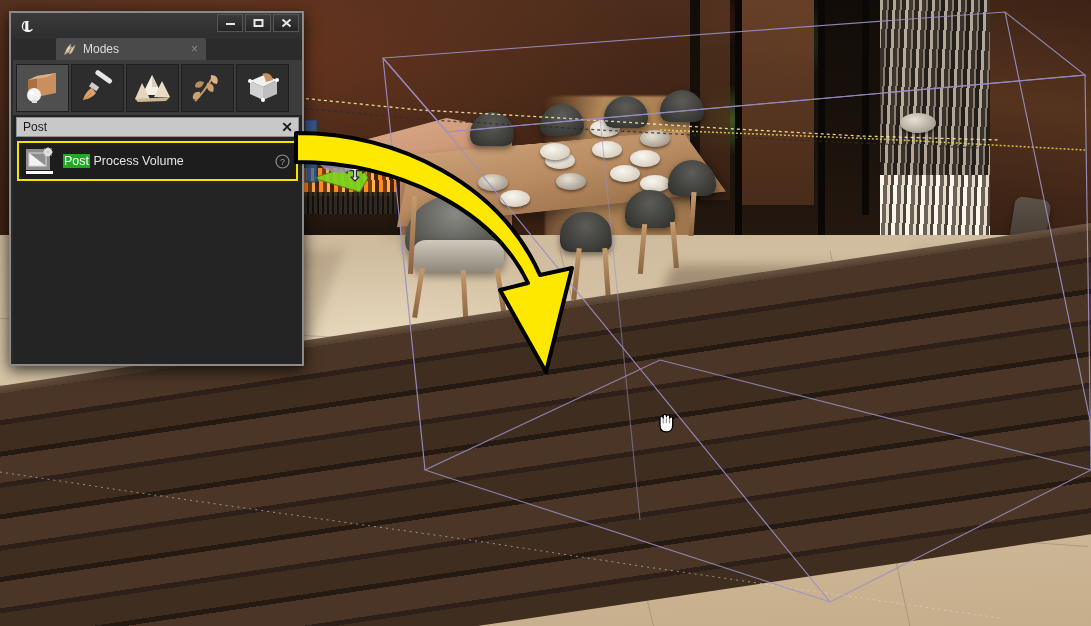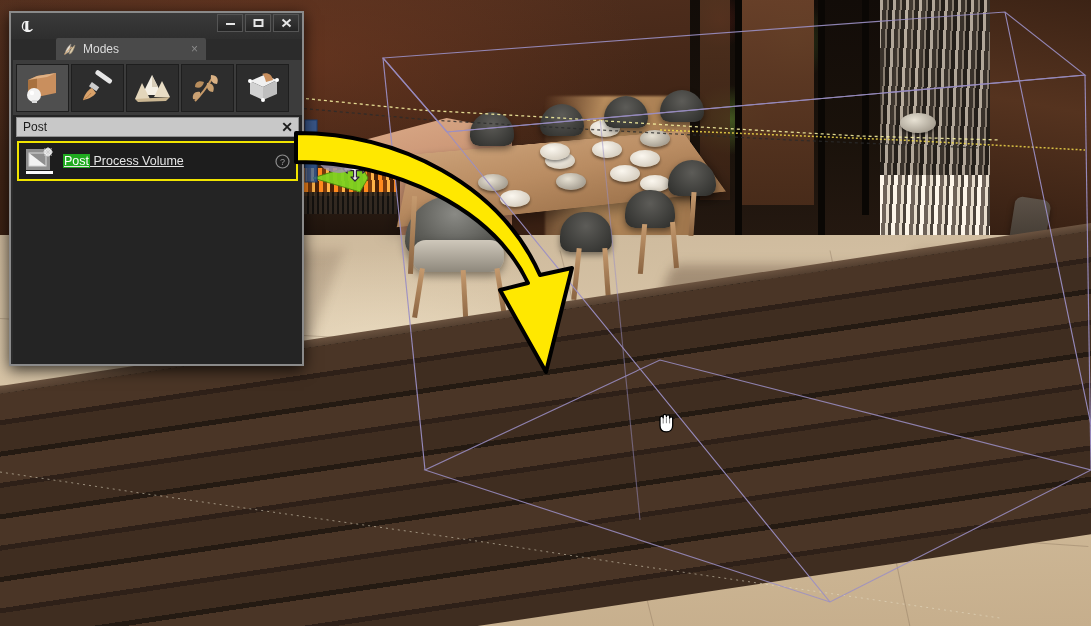--- a/index.html
+++ b/index.html
@@ -306,21 +306,20 @@
     padding: 0 6px;
     box-sizing: border-box;
   }
   .result-icon {
     width: 30px; height: 30px; margin-right: 8px;
     flex: 0 0 auto;
   }
   .result-label {
     font-size: 12.5px; color: #e4e4e4; flex: 1;
     white-space: nowrap;
-    text-decoration: underline;
   }
   .hl {
     background: #1faa1f; color: #ffffff; padding: 0 1px;
   }
   .help-icon {
     width: 15px; height: 15px; flex: 0 0 auto;
   }
 
   
   .annot { position: absolute; inset: 0; pointer-events: none; }

